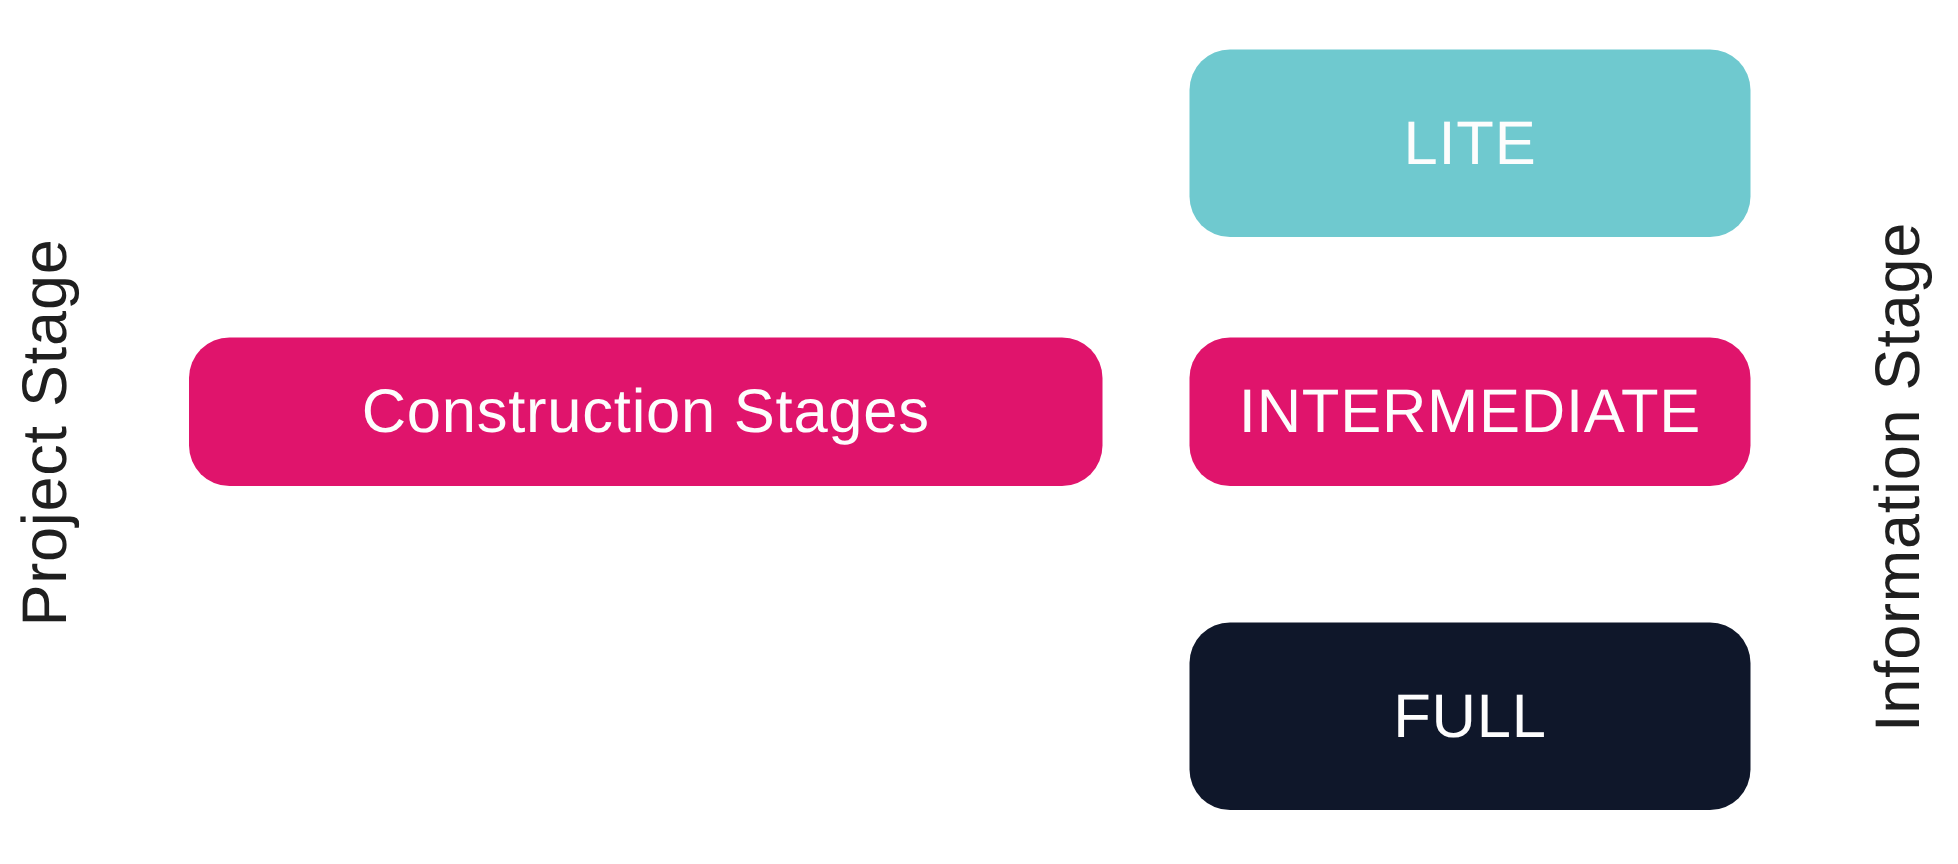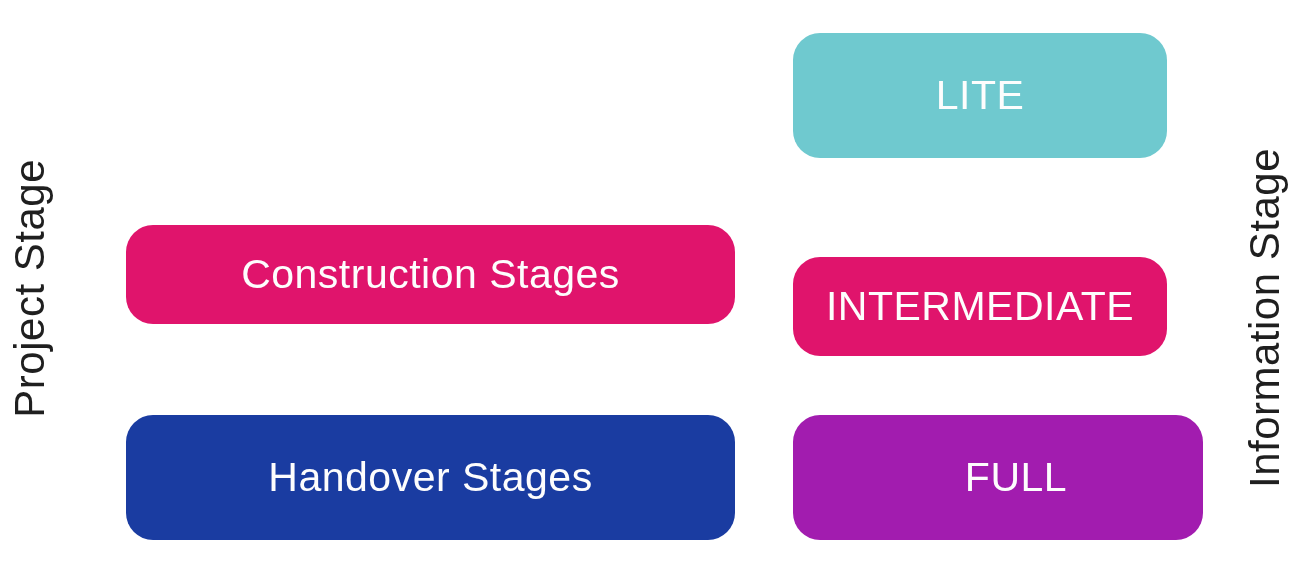--- a/index.html
+++ b/index.html
@@ -61,29 +61,26 @@
 
 
   <div class="stage-box col-right row1" style="background-color: rgb(111, 201, 207);">
     <span>LITE</span>
   </div>
 
   <div class="stage-box col-left row2" style="background-color: rgb(224, 20, 108);">
     <span>Construction Stages</span>
   </div>
 
-  <div class="stage-box col-right row2" style="background-color: rgb(224, 20, 108); margin-top: 32px;">
+  <div class="stage-box col-right row2" style="background-color: rgb(224, 20, 108);">
     <span>INTERMEDIATE</span>
   </div>
 
-  <div class="stage-box col-left row3" style="background-color: rgb(26, 60, 161);">
-    <span>Handover Stages</span>
-  </div>
 
-  <div class="stage-box col-right row3" style="background-color: #a21caf; padding-left: 36px;">
+  <div class="stage-box col-right row3" style="background-color: #0f172a;">
     <span>FULL</span>
   </div>
 
   <div class="axis-label axis-right">
     <span>Information Stage</span>
   </div>
 
 </div>
 
 </body></html>

